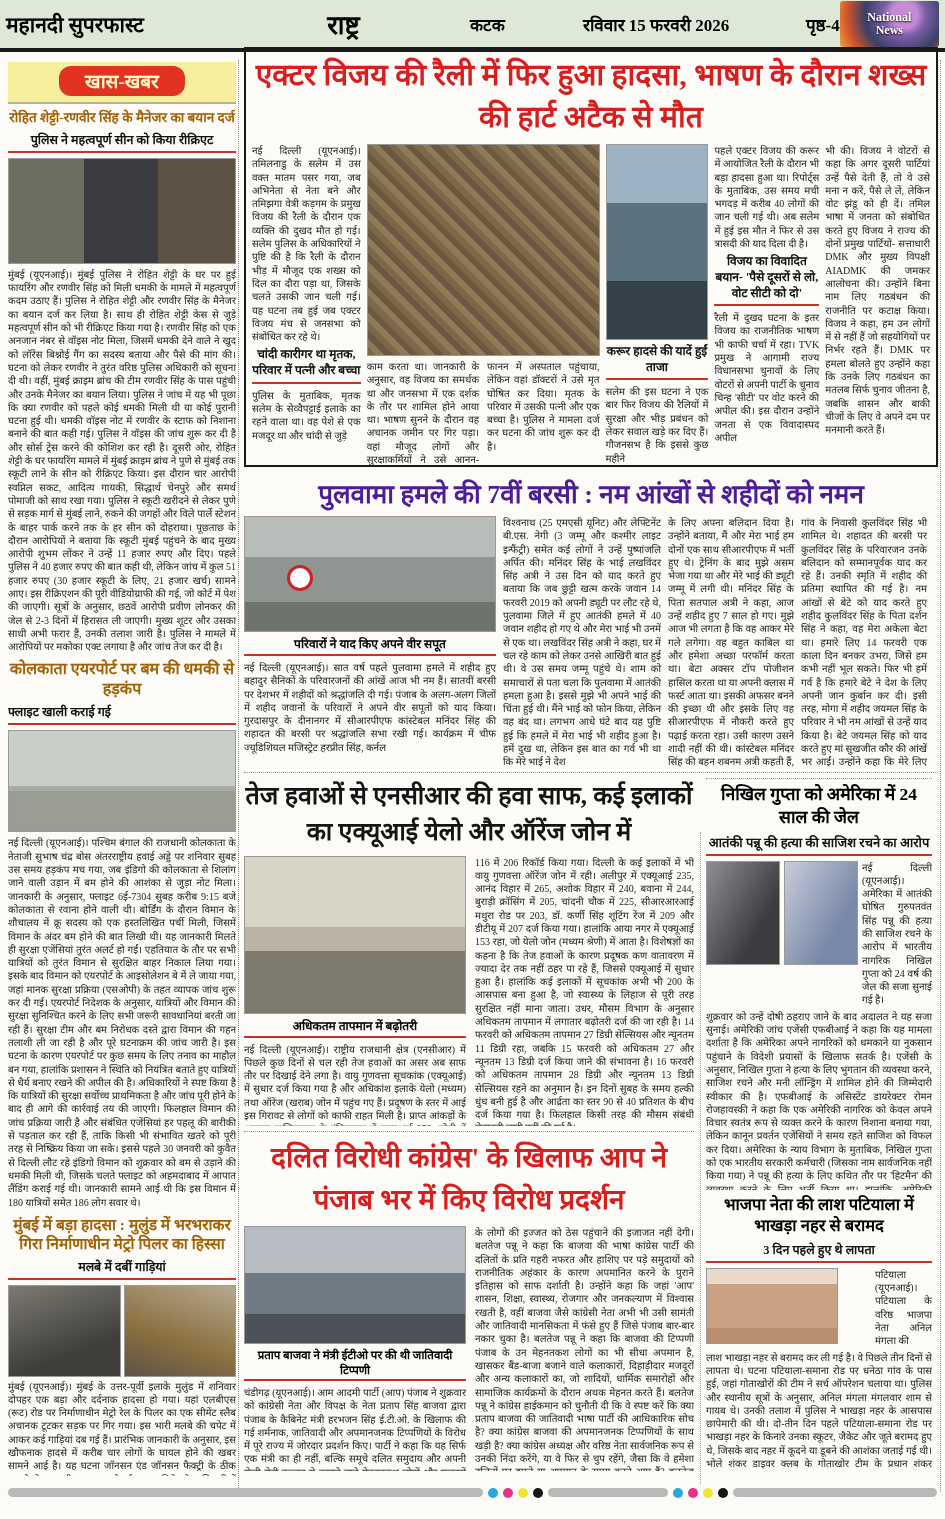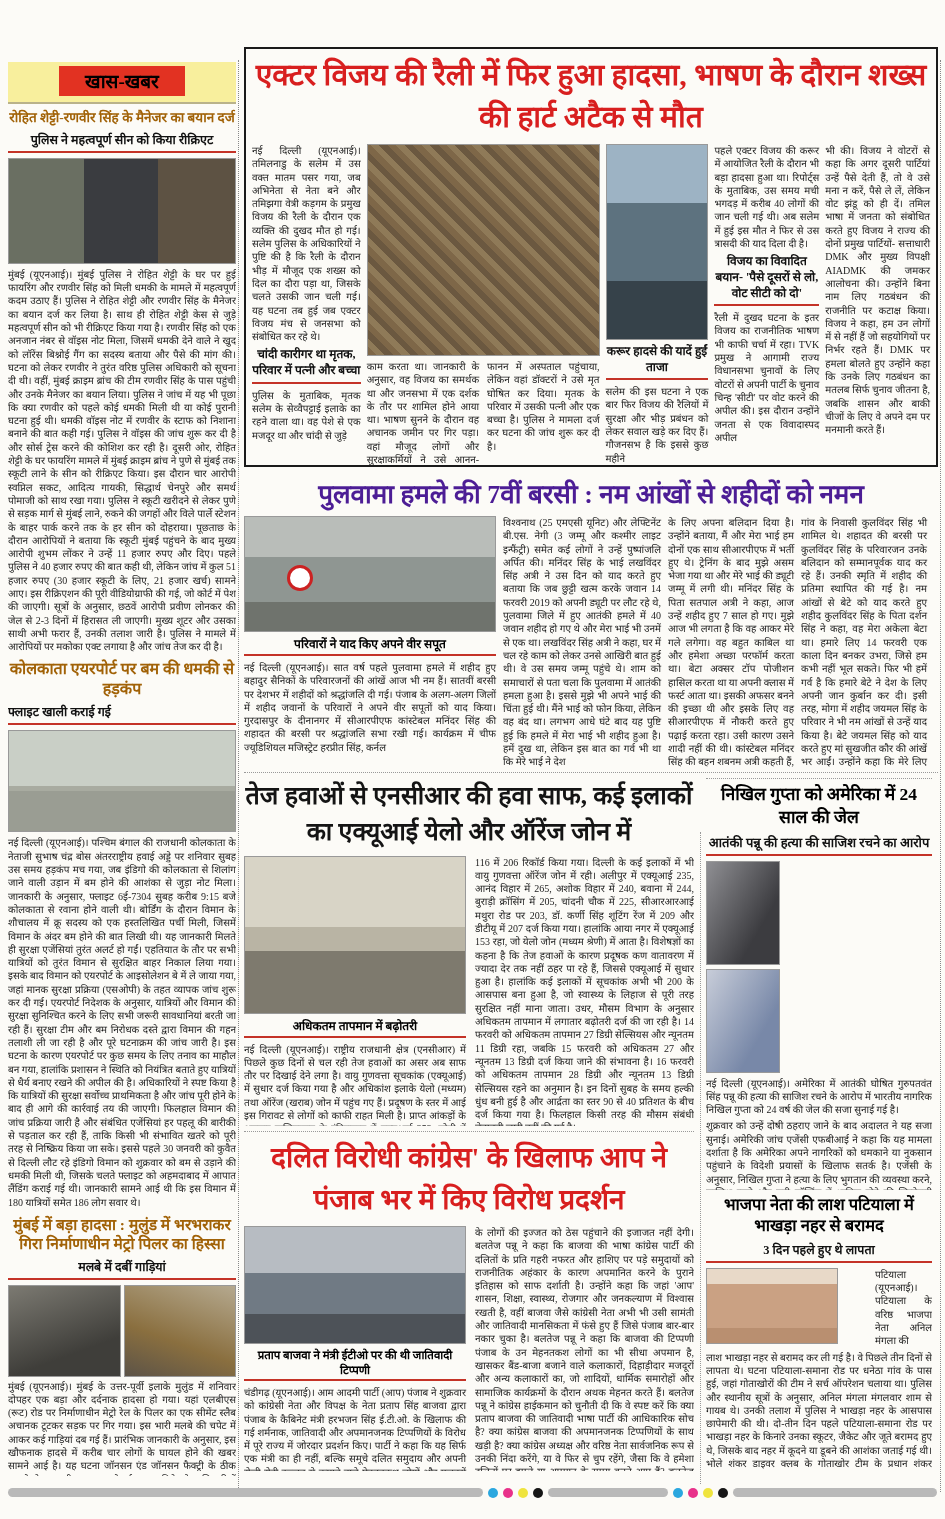--- a/index.html
+++ b/index.html
@@ -27,21 +27,21 @@
   
   .body-txt { font-size:10px; line-height:1.33; text-align:justify; color:#1c1c1c; }
   .body-txt::first-line { }
   .subhead { font-weight:bold; text-align:center; border-bottom:2px solid #c43327; padding-bottom:3px; margin:4px 0 5px 0; color:#111; }
   .caption { font-weight:bold; text-align:center; border-bottom:2px solid #c43327; padding-bottom:2px; margin:3px 0 5px 0; font-size:12px; }
   .ph { width:100%; border:1px solid #999; }
 
   
   .sidebar { position:absolute; left:8px; top:62px; width:228px; height:1414px; overflow:hidden; }
   .khas-strip { background:#f8ef9d; padding:4px 0 6px 0; text-align:center; border-bottom:2px solid #b9b28a; }
-  .khas-banner { display:inline-block; background:#e23222; color:#000000; font-weight:bold; font-size:19px; padding:2px 26px; }
+  .khas-banner { display:inline-block; background:#e23222; color:#fef9c3; font-weight:bold; font-size:19px; padding:2px 26px;border-radius:12px; }
   .sb-headline { font-size:14.5px; font-weight:bold; text-align:center; margin-top:6px; line-height:1.25; color:#a16207; }
   .sb-subhead { font-size:12.5px; }
   .ph-shetty { height:106px; background:linear-gradient(90deg,#6a6f62 0 33%,#3a3c40 33% 66%,#5d5243 66% 100%),
                linear-gradient(#888,#333); }
   .ph-airport { height:102px; background:linear-gradient(#c9cfc6 0 55%, #a8aba0 55% 60%, #9a9d93 60% 100%); }
   .metro-row { display:flex; gap:3px; margin:2px 0; }
   .ph-metro1 { height:92px; background:linear-gradient(160deg,#7c7a72,#3f3e3a 70%); }
   .ph-metro2 { height:92px; background:linear-gradient(200deg,#b5a98f,#8a6f3f 60%,#5c5347); }
 
   
@@ -83,21 +83,21 @@
   .ph-rajpath { height:158px; background:linear-gradient(#d8d4c6 0 45%,#b9b4a4 45% 60%,#7e7a6e 60% 100%); }
   .aqi-block { height:348px; overflow:hidden; }
 
   .dalit-block { height:378px; overflow:hidden; }
   .dalit-headline { color:#d81f1f; font-size:28px; font-weight:bold; text-align:center; line-height:1.5; margin-bottom:5px; }
   .ph-protest { height:118px; background:linear-gradient(#b7bcc2 0 40%,#707a84 40% 75%,#4d5258 75% 100%); }
 
   .nik-block { height:412px; overflow:hidden; }
   .nik-headline { font-size:17.5px; font-weight:bold; text-align:center; line-height:1.3; border-top:1px dotted #999; padding-top:4px; }
   .nik-sub { font-size:13px; }
-  .nik-row { display:flex; gap:4px; margin-bottom:3px;flex-direction:column; }
+  .nik-row { display:flex; gap:4px; margin-bottom:3px; }
   .ph-gupta { width:74px; height:104px; background:linear-gradient(120deg,#8f8f93,#3c3c40 70%); border:1px solid #999; }
   .ph-pannu { width:74px; height:104px; background:linear-gradient(120deg,#c8cdd9,#7888a8 70%); border:1px solid #999; }
   .nik-beside { flex:1; }
 
   .bjp-block { height:318px; overflow:hidden; margin-top:4px; }
   .bjp-headline { font-size:16.5px; font-weight:bold; text-align:center; line-height:1.3; }
   .bjp-sub { font-size:12.5px; }
   .bjp-row { display:flex; gap:5px; margin-bottom:3px; }
   .ph-mangla { width:132px; height:76px; background:linear-gradient(#e8d9c8 0 20%,#caa183 20% 80%,#b98f70 80% 100%); border:1px solid #999; }
   .bjp-beside { flex:1;margin-left:32px; }
@@ -105,20 +105,31 @@
   
   .printmarks { position:absolute; left:8px; top:1486px; width:929px; height:13px; display:flex; align-items:center; gap:5px; }
   .pm-bar { height:9px; background:#b9b9b9; border-radius:5px; }
   .pm-dot { width:10px; height:10px; border-radius:50%; flex:0 0 auto; }
 </style>
 </head>
 <body>
 
 <div class="page">
 
+  <div class="header">
+    <div class="hdr-edition">महानदी सुपरफास्ट</div>
+    <div class="hdr-masthead">राष्ट्र</div>
+    <div class="hdr-city">कटक</div>
+    <div class="hdr-date">रविवार  15 फरवरी 2026</div>
+    <div class="hdr-page">पृष्ठ-4</div>
+    <div class="hdr-logo">
+      <span>National</span>
+      <span>News</span>
+    </div>
+  </div>
 
   <div class="vrule-sidebar"></div>
   <div class="vrule-right"></div>
   <div class="vrule-mid"></div>
 
   <div class="sidebar">
     <div class="khas-strip">
       <span class="khas-banner">खास-खबर</span>
     </div>
 

